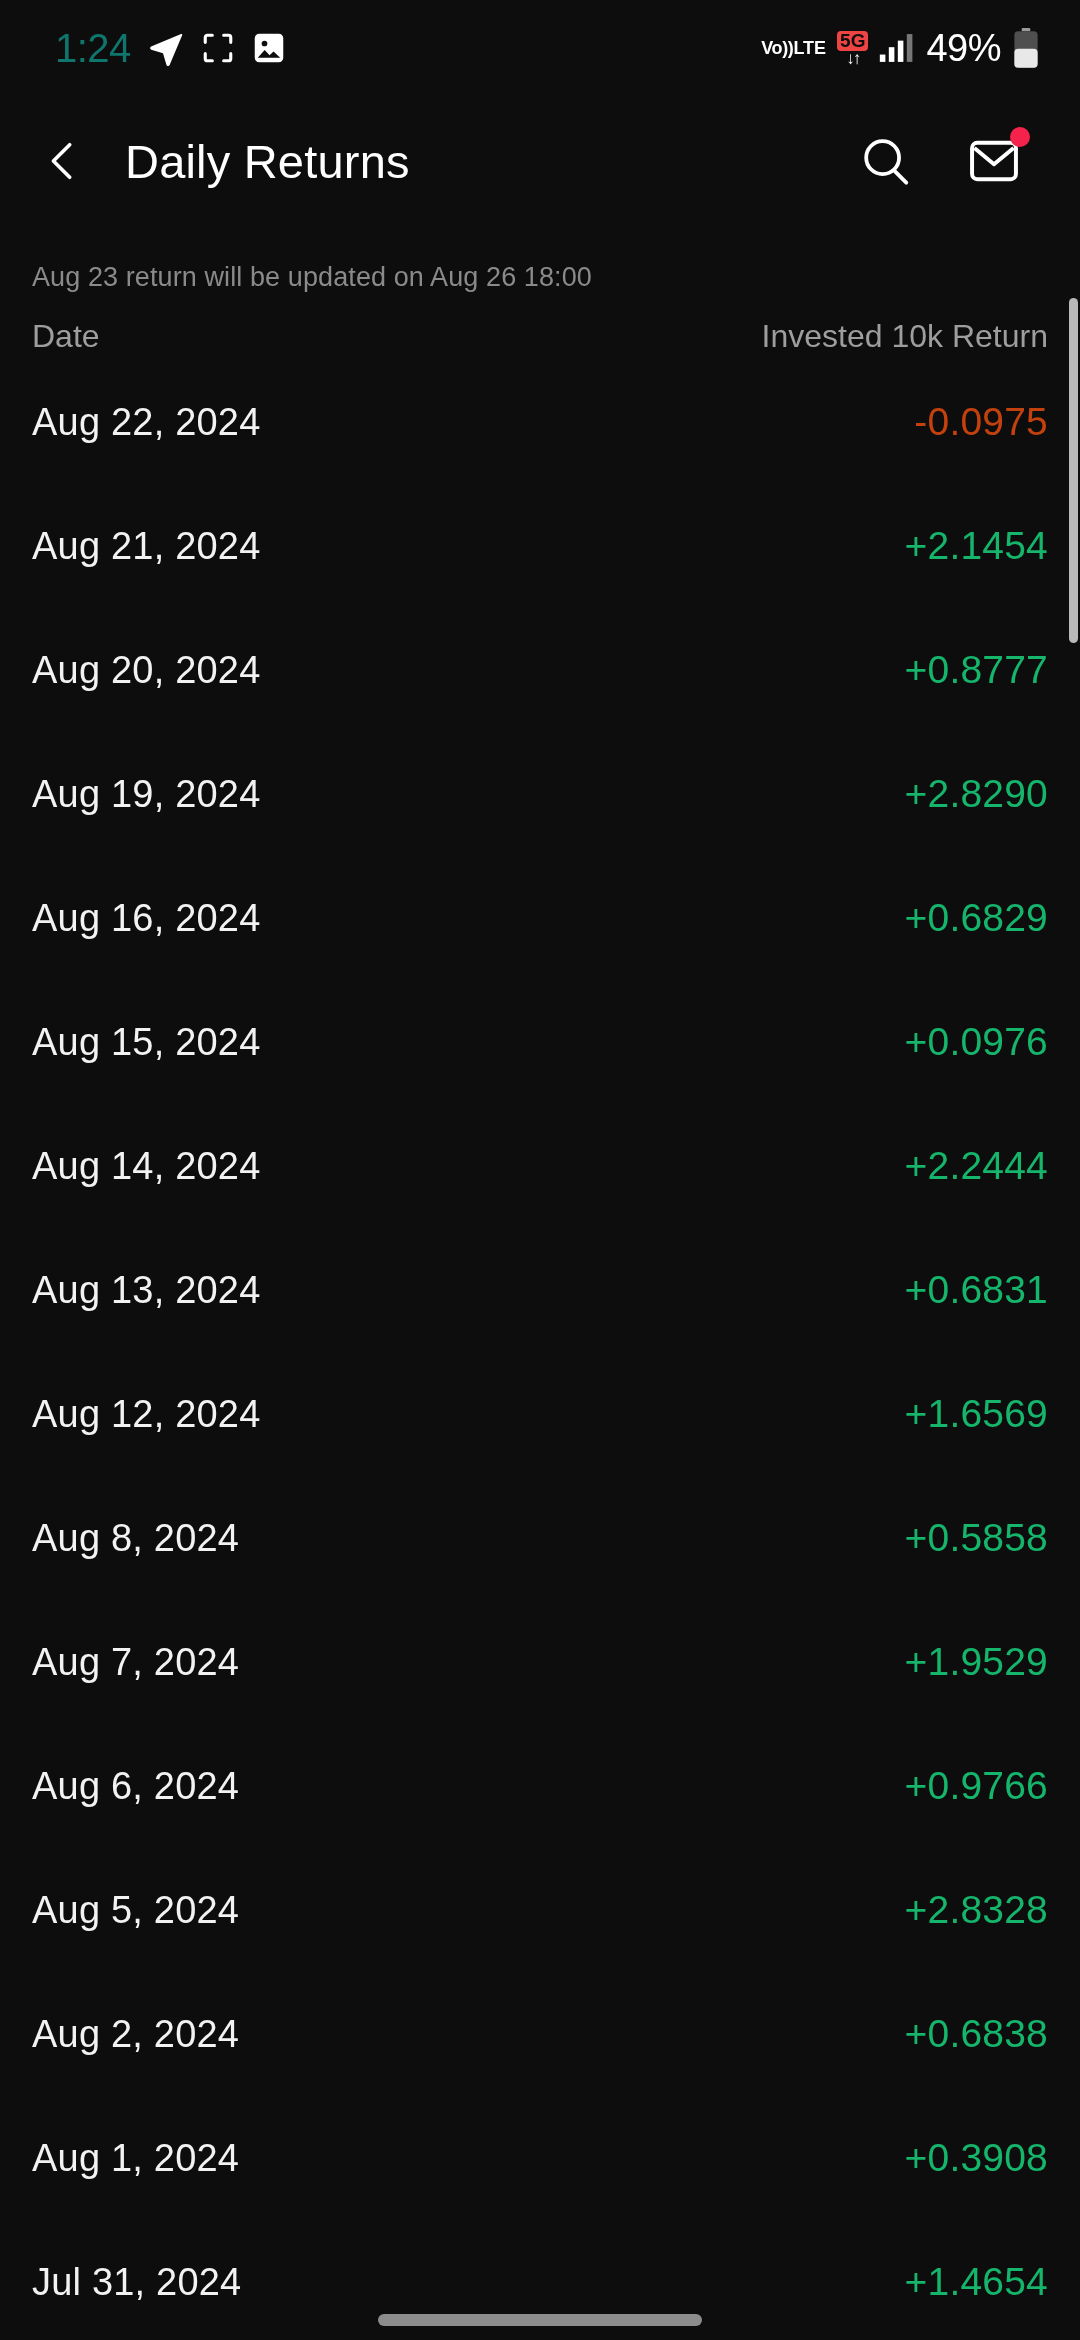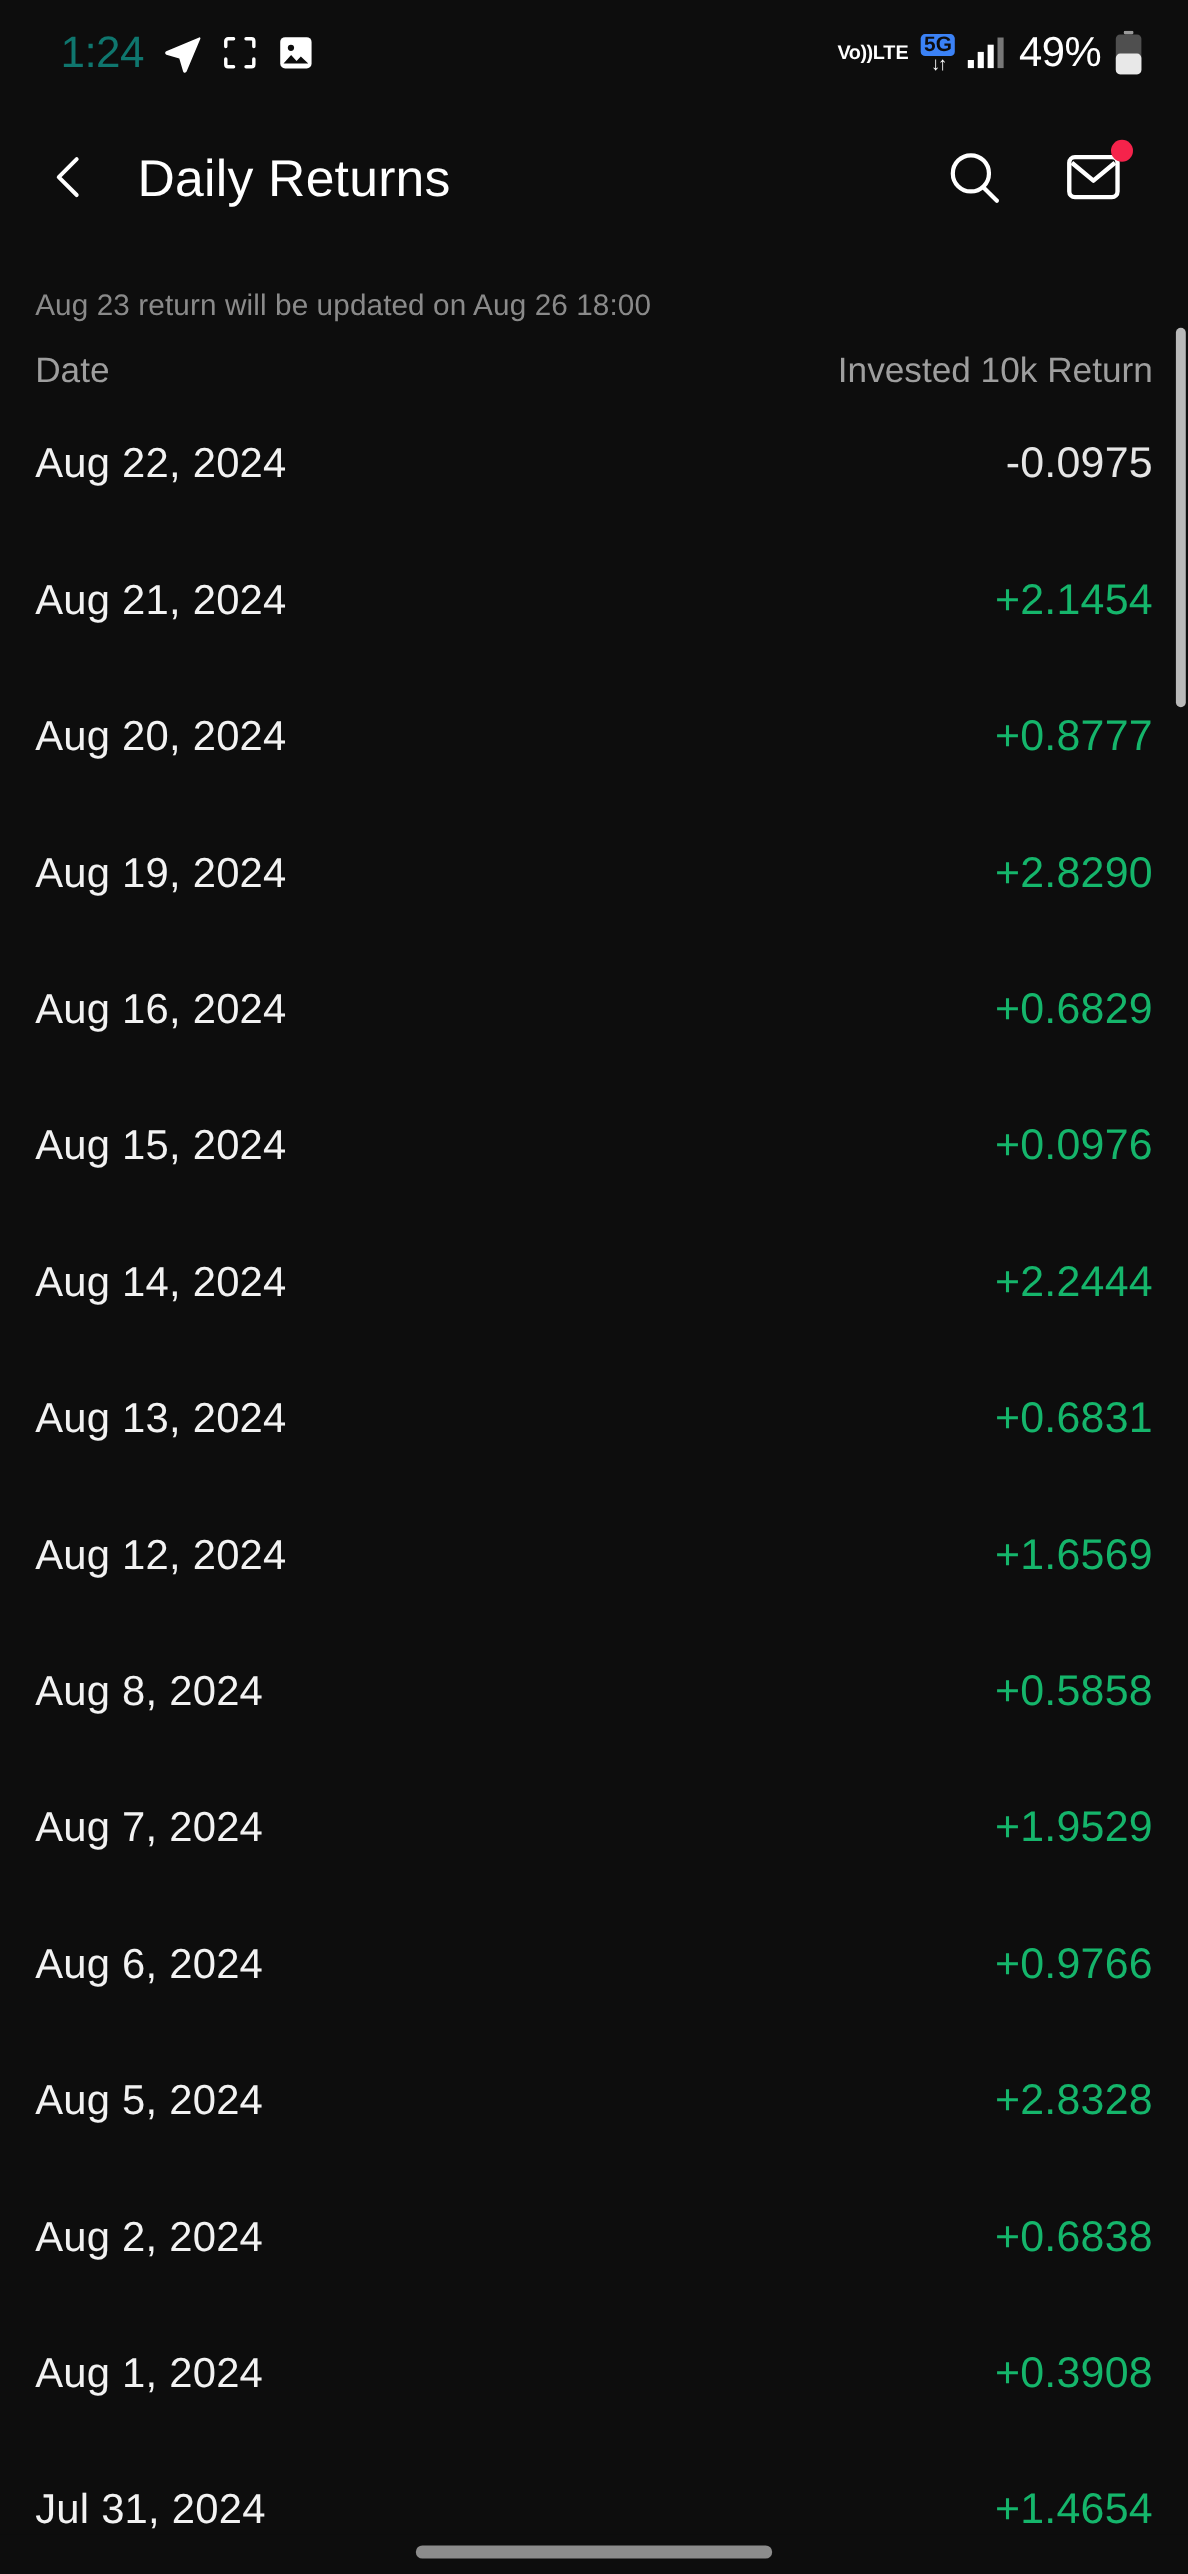--- a/index.html
+++ b/index.html
@@ -28,21 +28,21 @@
 
   .volte {
     display:flex; flex-direction:row; align-items:center;
     color:#fff; line-height:1.0; font-weight:700;
   }
   .volte .v1 { font-size:18px; letter-spacing:-0.4px; }
   .volte .v2 { font-size:18px; letter-spacing:0px; }
 
   .fiveg { display:flex; flex-direction:column; align-items:center; gap:0px; }
   .fiveg-badge {
-    background:#3b82f6; color:#0d0d0d; font-size:19px; font-weight:700;
+    background:#ef4444; color:#0d0d0d; font-size:19px; font-weight:700;
     border-radius:4px; padding:0px 3px; line-height:20px;
   }
   .fiveg-arrows { color:#fff; font-size:17px; line-height:15px; letter-spacing:-2px; }
 
   .battpct { color:#ffffff; font-size:38px; font-weight:400; letter-spacing:-0.5px; }
 
   
   .header {
     position:absolute; top:96px; left:0; width:1080px; height:130px;
     display:flex; align-items:center;
@@ -94,21 +94,21 @@
   }
   .row-date {
     color:#f2f2f2; font-size:38px; letter-spacing:0.2px;
     line-height:44px;
   }
   .row-val {
     font-size:39px; letter-spacing:0.2px; line-height:44px;
     font-weight:400;
   }
   .pos { color:#15b56b; }
-  .neg { color:#e5e5e5; }
+  .neg { color:#c2410c; }
 
   
   .scrollbar {
     position:absolute; right:2px; top:298px;
     width:9px; height:345px; border-radius:6px;
     background:#b9b9b9;
   }
 
   
   .home-indicator {

